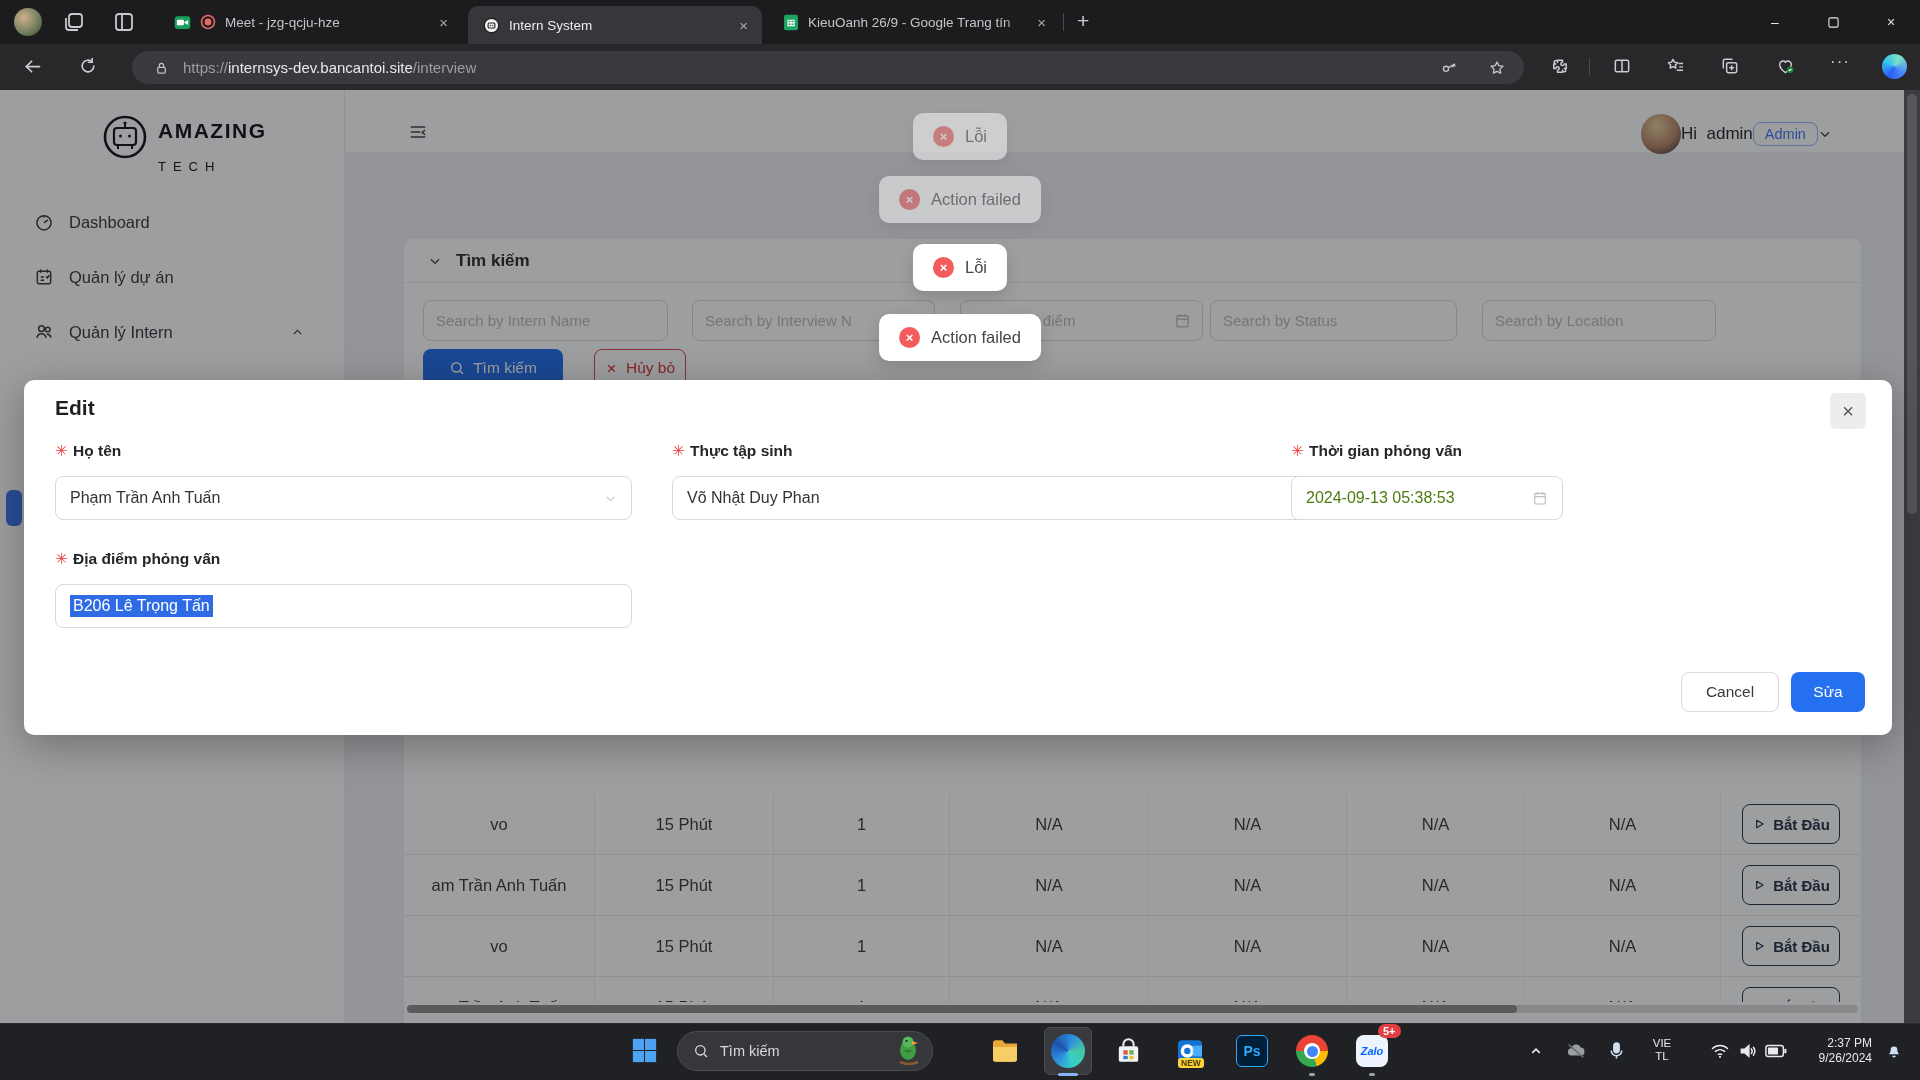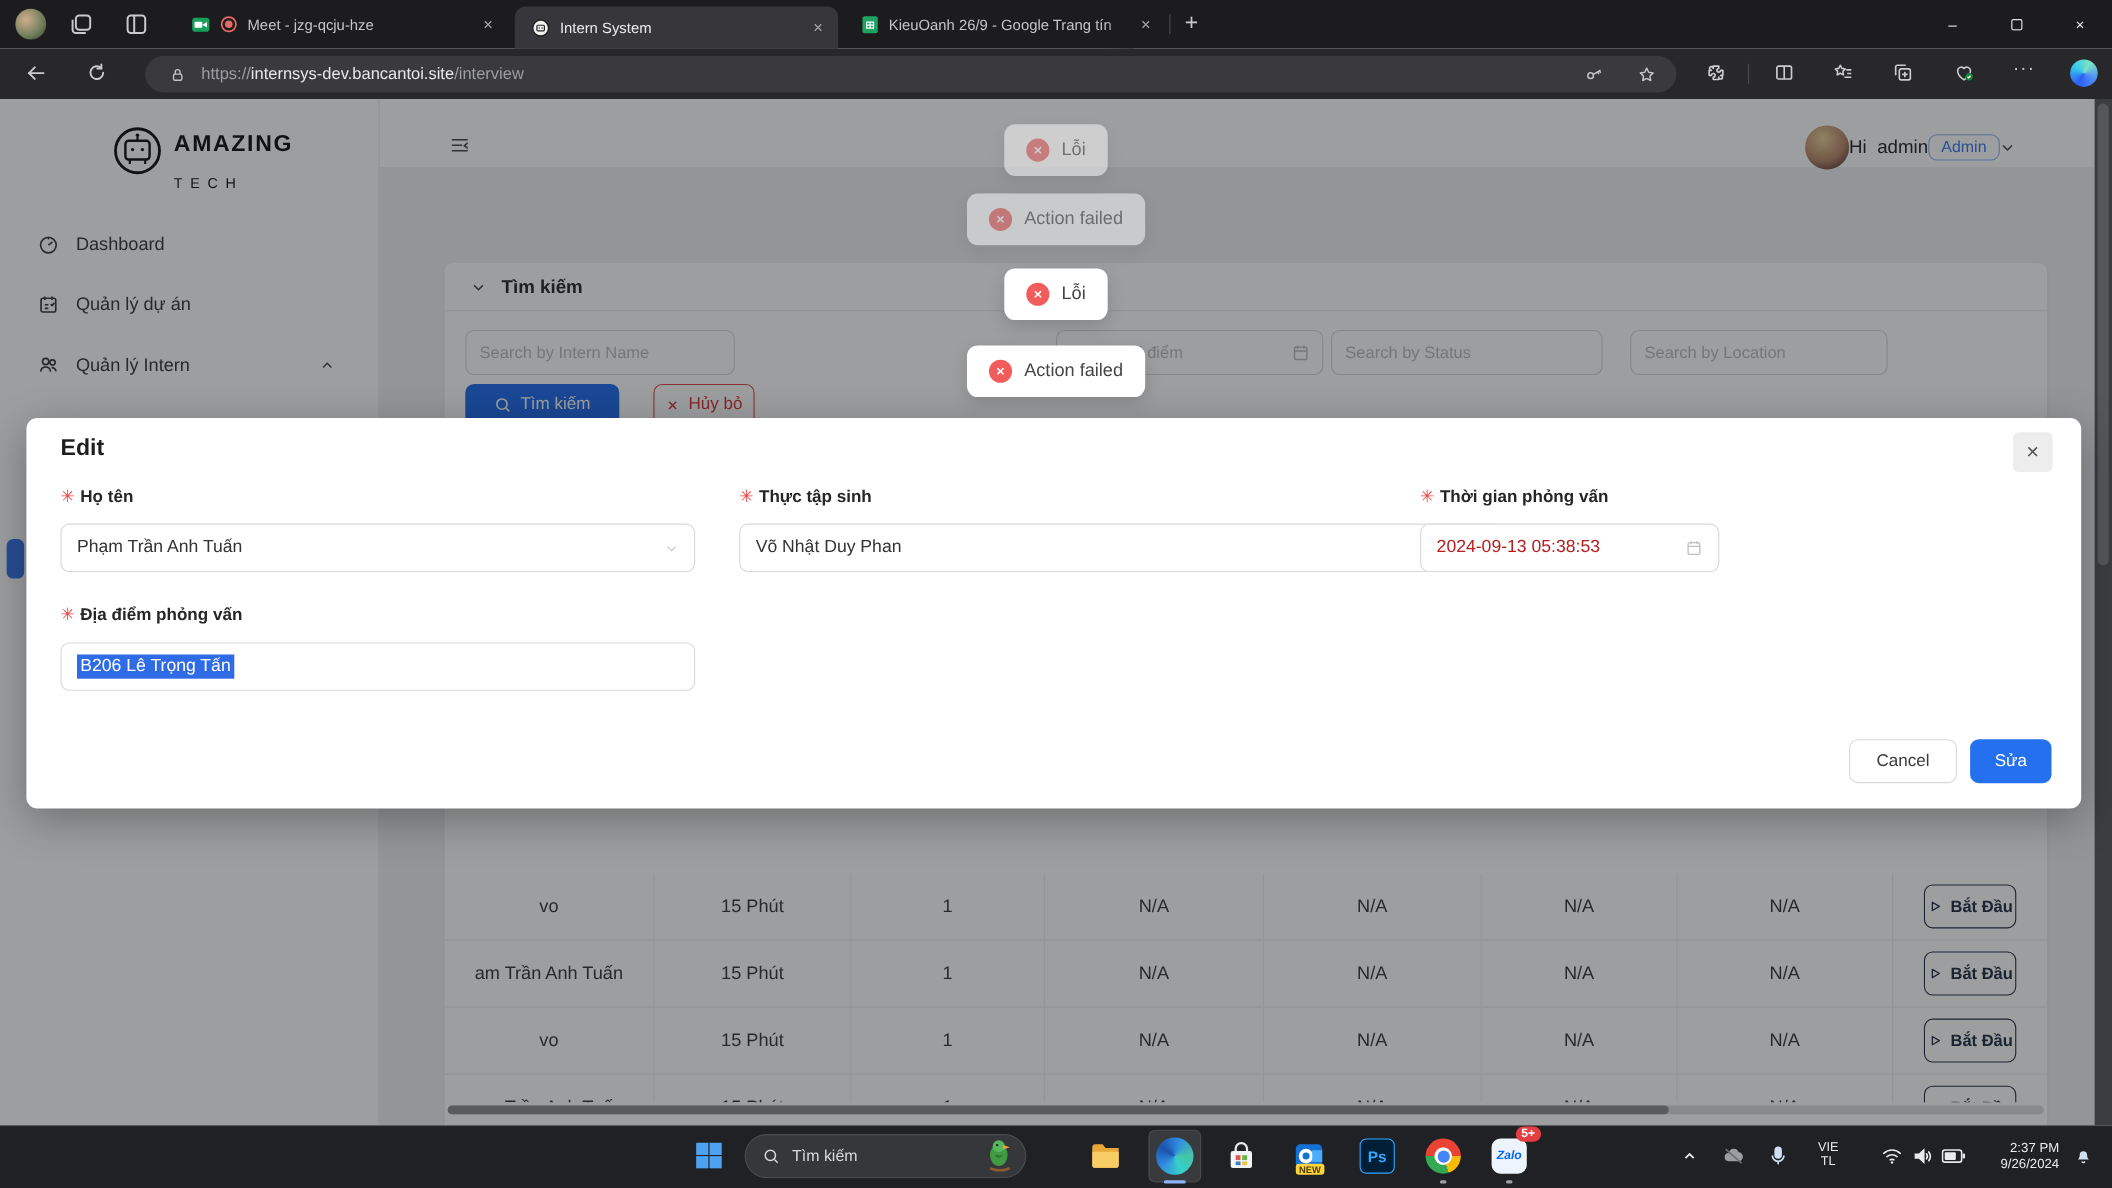--- a/index.html
+++ b/index.html
@@ -38,21 +38,21 @@
   .inp::placeholder{color:#bdbdbf}
   .btn{display:inline-flex;align-items:center;justify-content:center;gap:8px;border-radius:8px;font-size:15.5px;border:none;font-family:"Liberation Sans",sans-serif}
   .btn-primary{background:#2570ee;color:#fff}
   .btn-danger-o{background:#fff;border:1px solid #de4a4d;color:#d63a3e}
 
   
   #rows{position:absolute;left:0;top:555px;width:1457px;height:208px;overflow:hidden}
   .trow{display:grid;grid-template-columns:190px 179px 176px 199px 198px 178px 196px 141px;height:61px;border-bottom:1px solid #eaeaea}
   .tcell{display:flex;align-items:center;justify-content:center;font-size:16.5px;color:#3c3c3e;border-left:1px solid #efefef;overflow:hidden;white-space:nowrap}
   .tcell:first-child{border-left:none}
-  .btn-start{width:84px;height:40px;border:1.5px solid #27344a;border-radius:8px;background:#fff;color:#27344a;font-weight:bold;font-size:15px;display:inline-flex;align-items:center;justify-content:center;gap:7px}
+  .btn-start{width:98px;height:40px;border:1.5px solid #27344a;border-radius:8px;background:#fff;color:#27344a;font-weight:bold;font-size:15px;display:inline-flex;align-items:center;justify-content:center;gap:7px}
   #hscroll{position:absolute;left:3px;top:766px;width:1451px;height:8px;background:#dcdcdc;border-radius:4px}
   #hthumb{position:absolute;left:0;top:0;width:1110px;height:8px;background:#8f8f91;border-radius:4px}
 
   
   #bottombar{position:absolute;left:0;top:790px;width:1457px;height:48px;color:#474749;font-size:15.5px}
   .pgnum{width:33px;height:33px;display:flex;align-items:center;justify-content:center;border-radius:6px}
   .pgnum.on{border:1px solid #2570ee;color:#2570ee}
   .pgsel{border:1px solid #d9d9d9;border-radius:6px;height:37px;display:flex;align-items:center;gap:10px;padding:0 12px;color:#49494b}
   .btn-warn{background:#df9112;color:#fff}
   .btn-pink{background:#f0767c;color:#fff}
@@ -292,20 +292,21 @@
 
     <div id="card">
       <div id="card-head">
         <svg width="14" height="14" viewBox="0 0 24 24" fill="none" stroke="#4a4a4c" stroke-width="2.4">
             <path d="M5 9l7 7 7-7"></path>
           </svg>
         <span>Tìm kiếm</span>
       </div>
 
       <input class="inp abs" style="left: 19px; top: 61px; width: 245px;" placeholder="Search by Intern Name">
+      <input class="inp abs" style="left: 288px; top: 61px; width: 243px;" placeholder="Search by Interview N">
       <div class="abs" style="left:556px;top:61px;width:243px">
         <input class="inp" style="width: 243px;" placeholder="Chọn thời điểm">
         <svg class="abs" style="right:12px;top:12px" width="17" height="17" viewBox="0 0 24 24" fill="none" stroke="#bdbdbf" stroke-width="1.8">
             <rect x="4" y="5" width="16" height="16" rx="2"></rect>
             <path d="M8 3v4M16 3v4M4 10h16"></path>
           </svg>
       </div>
       <input class="inp abs" style="left: 806px; top: 61px; width: 247px;" placeholder="Search by Status">
       <input class="inp abs" style="left: 1078px; top: 61px; width: 234px;" placeholder="Search by Location">
 
@@ -490,21 +491,21 @@
       <svg class="mcaret" width="13" height="13" viewBox="0 0 24 24" fill="none" stroke="currentColor" stroke-width="2">
           <path d="M5 9l7 7 7-7"></path>
         </svg>
     </div>
     <div class="mfield" style="left:648px;top:96px;width:695px">
       <span>Võ Nhật Duy Phan</span>
       <svg class="mcaret" width="13" height="13" viewBox="0 0 24 24" fill="none" stroke="currentColor" stroke-width="2">
           <path d="M5 9l7 7 7-7"></path>
         </svg>
     </div>
-    <div class="mfield" style="left:1267px;top:96px;width:272px;color:#b91c1c">
+    <div class="mfield" style="left:1267px;top:96px;width:272px;color:#4d7c0f">
       <span>2024-09-13 05:38:53</span>
       <svg class="mcaret" width="16" height="16" viewBox="0 0 24 24" fill="none" stroke="#bfbfc1" stroke-width="1.8">
           <rect x="4" y="5" width="16" height="16" rx="2"></rect>
           <path d="M8 3v4M16 3v4M4 10h16"></path>
         </svg>
     </div>
 
     <div class="mlabel" style="left:31px;top:170px">
         <span class="req">✳</span>
         <span>Địa điểm phỏng vấn</span>

